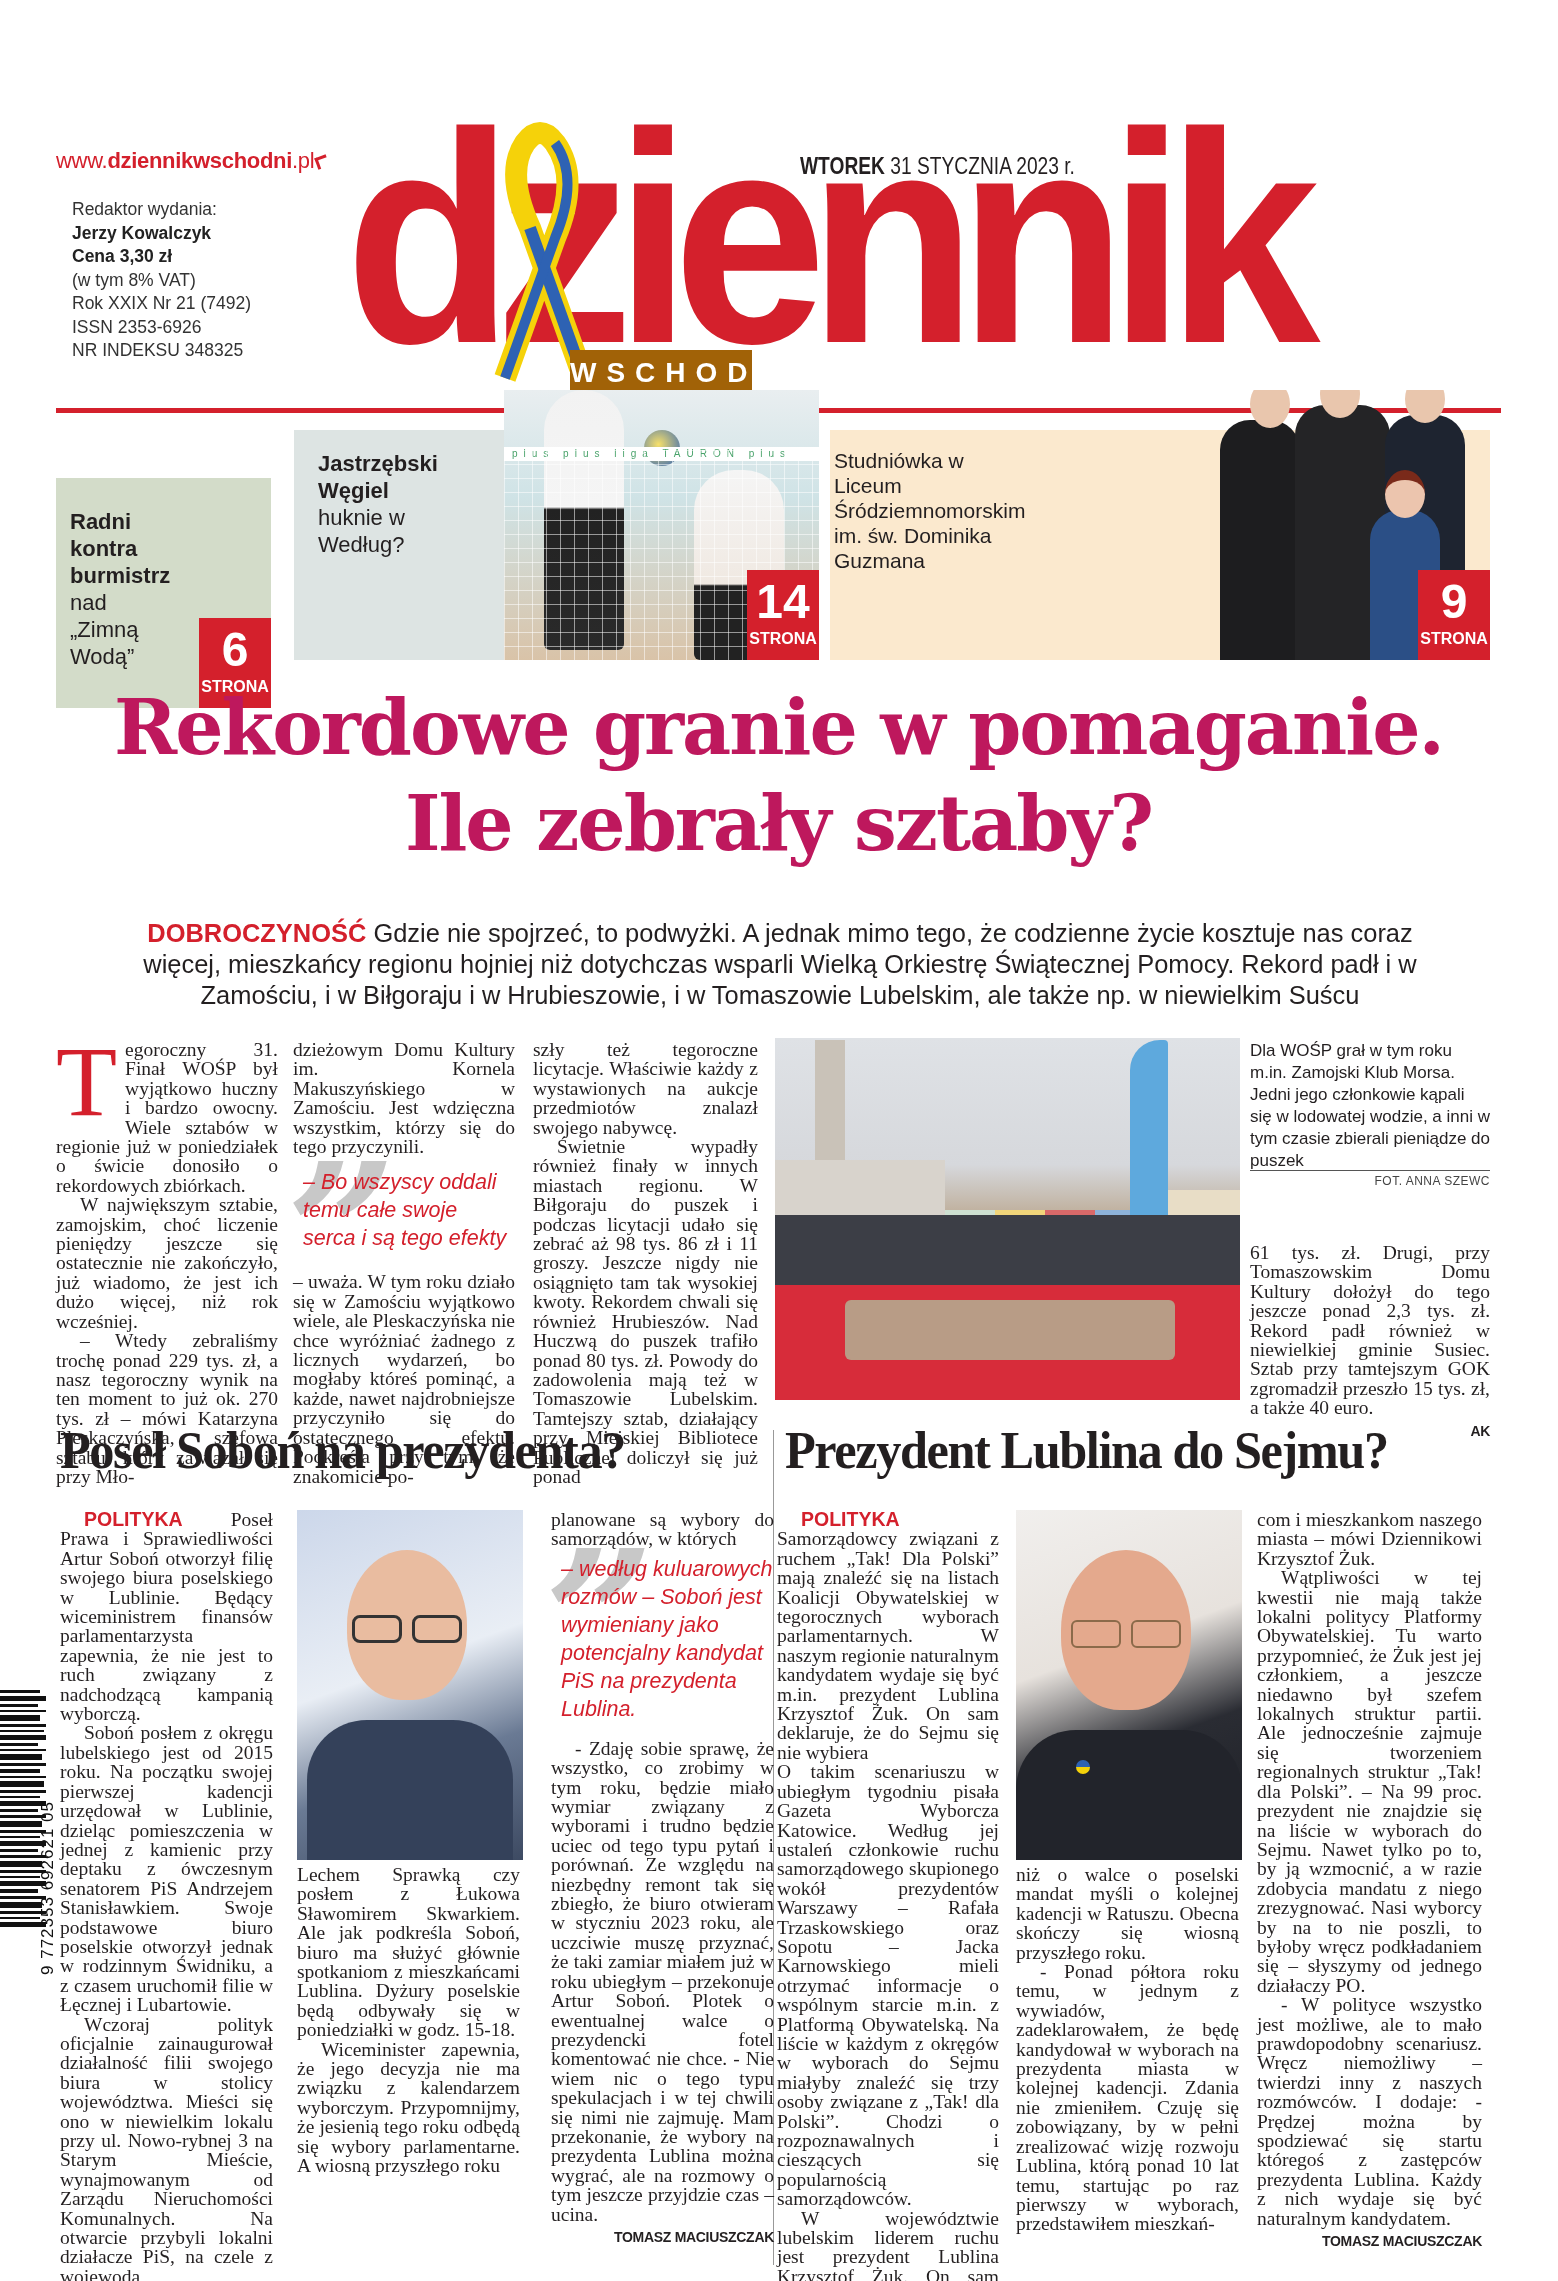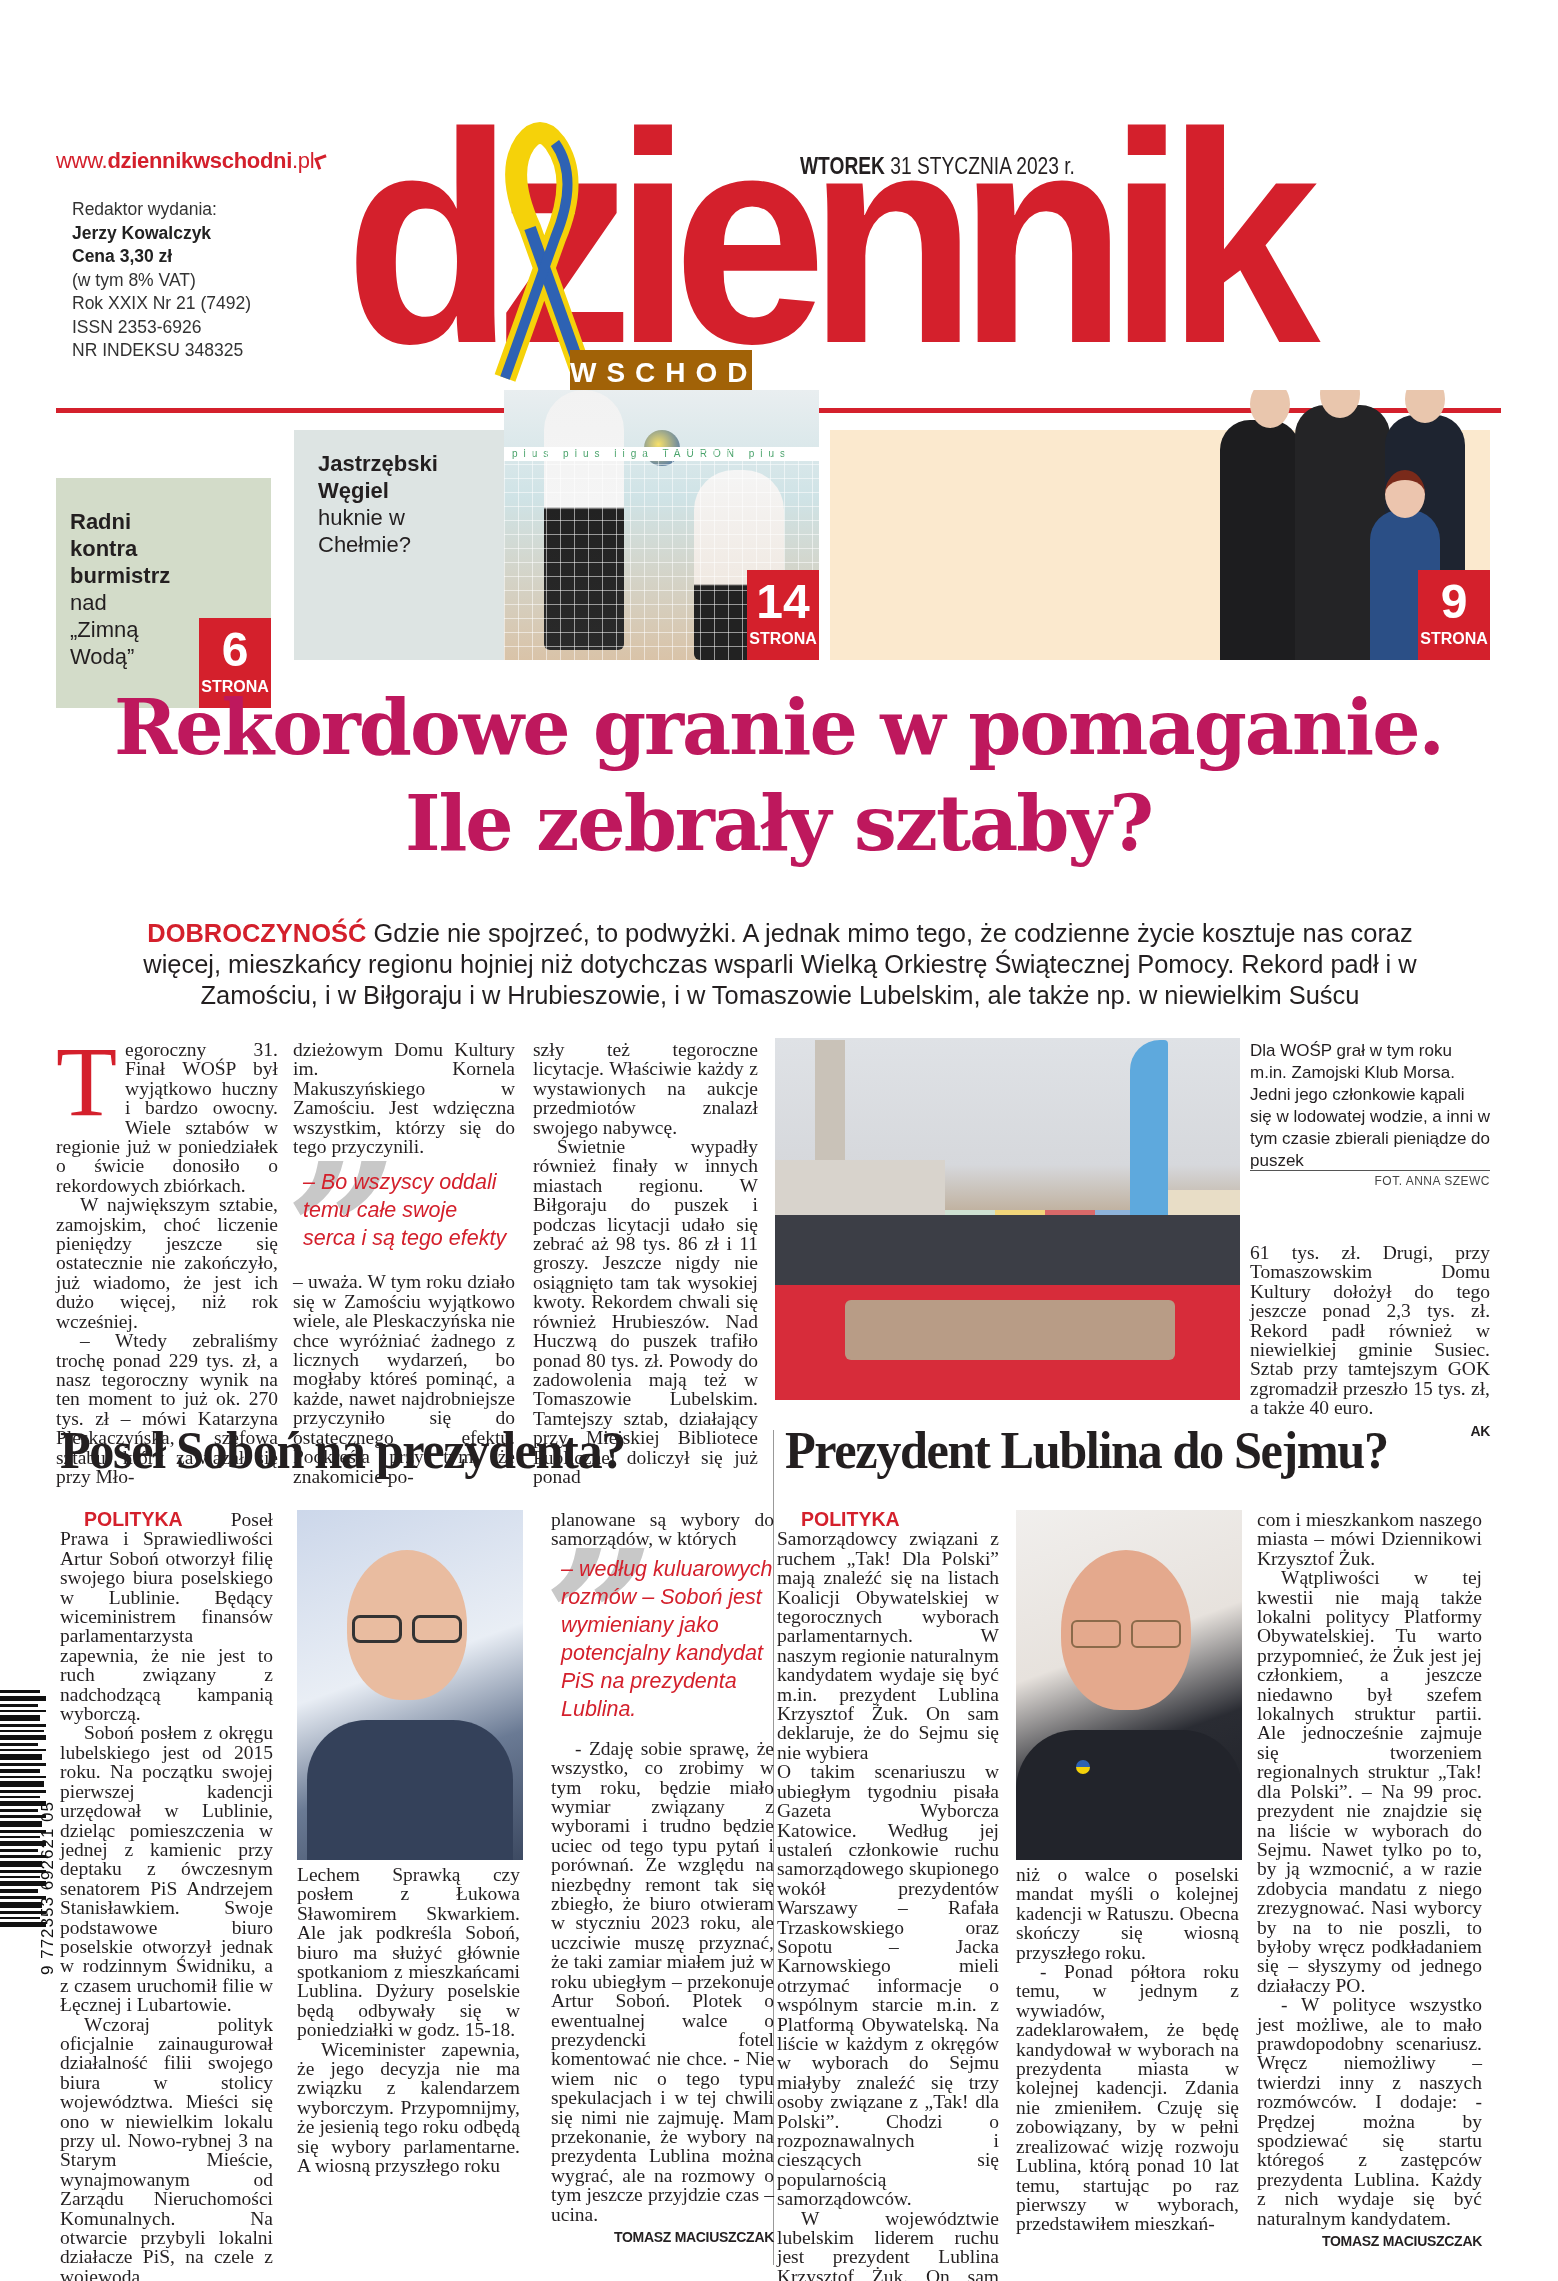--- a/index.html
+++ b/index.html
@@ -113,36 +113,39 @@
   </div>
   <div class="page-box" style="right:0;">
     <span class="num">6</span>
     <span class="lbl">STRONA</span>
   </div>
 </div>
 
 <div class="abs teaser t2">
   <div class="teaser-text" style="left:24px;top:20px;width:150px;">
     <b>Jastrzębski Węgiel</b><br>
-    <span>huknie w Chełmie?</span>
+    <span>huknie w Według?</span>
   </div>
   <div class="photo volley">
     <div class="player" style="left:40px;top:0;width:80px;height:260px;background:linear-gradient(180deg,#f2f2f2 0%,#f5f5f5 45%,#222 46%,#2a2a2a 100%);"></div>
     <div class="player" style="left:190px;top:80px;width:90px;height:190px;background:linear-gradient(180deg,#f5f5f5 0%,#f0e9e2 60%,#222 61%);"></div>
     <div class="ball" style="left:140px;top:40px;"></div>
     <div class="netband">plus  plus liga  TAURON  plus</div>
     <div class="net"></div>
   </div>
   <div class="page-box" style="right:0;">
     <span class="num">14</span>
     <span class="lbl">STRONA</span>
   </div>
 </div>
 
 <div class="abs teaser t3">
+  <div class="teaser-text" style="left:4px;top:18px;width:200px;font-size:21px;line-height:25px;">
+    <span>Studniówka w Liceum Śródziemnomorskim im. św. Dominika Guzmana</span>
+  </div>
   <div class="photo prom">
     <div class="person" style="left:0;width:80px;height:240px;background:#1d1d1f;"></div>
     <div class="head" style="left:30px;top:-10px;"></div>
     <div class="person" style="left:75px;width:95px;height:255px;background:#242426;"></div>
     <div class="head" style="left:100px;top:-20px;"></div>
     <div class="person" style="left:165px;width:80px;height:245px;background:#1e2430;"></div>
     <div class="head" style="left:185px;top:-15px;"></div>
   </div>
   <div class="photo" style="left:540px;top:40px;width:70px;height:190px;">
     <div class="person" style="left:0;width:70px;height:150px;background:#2b4f86;"></div>

